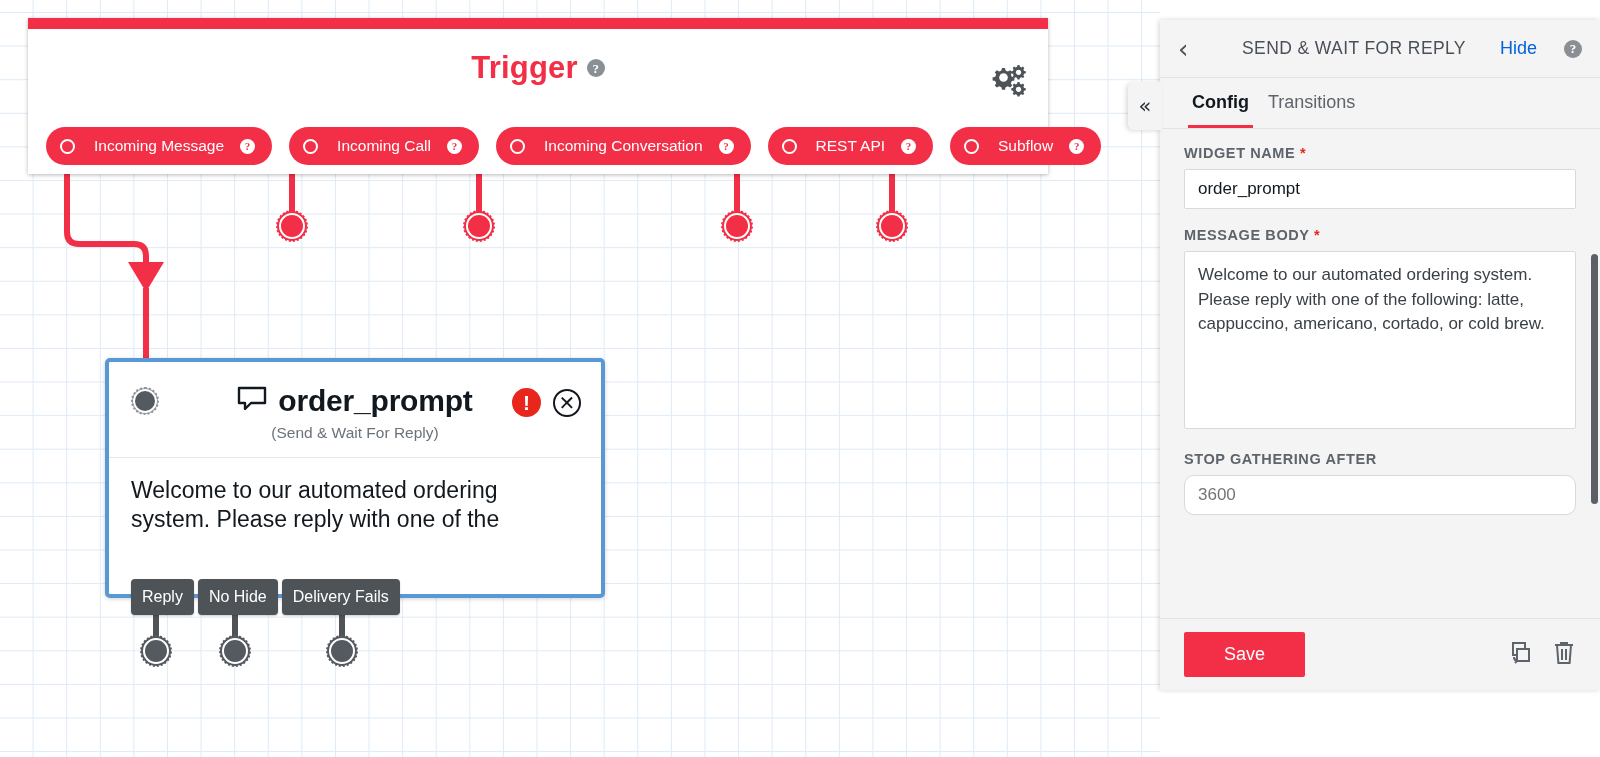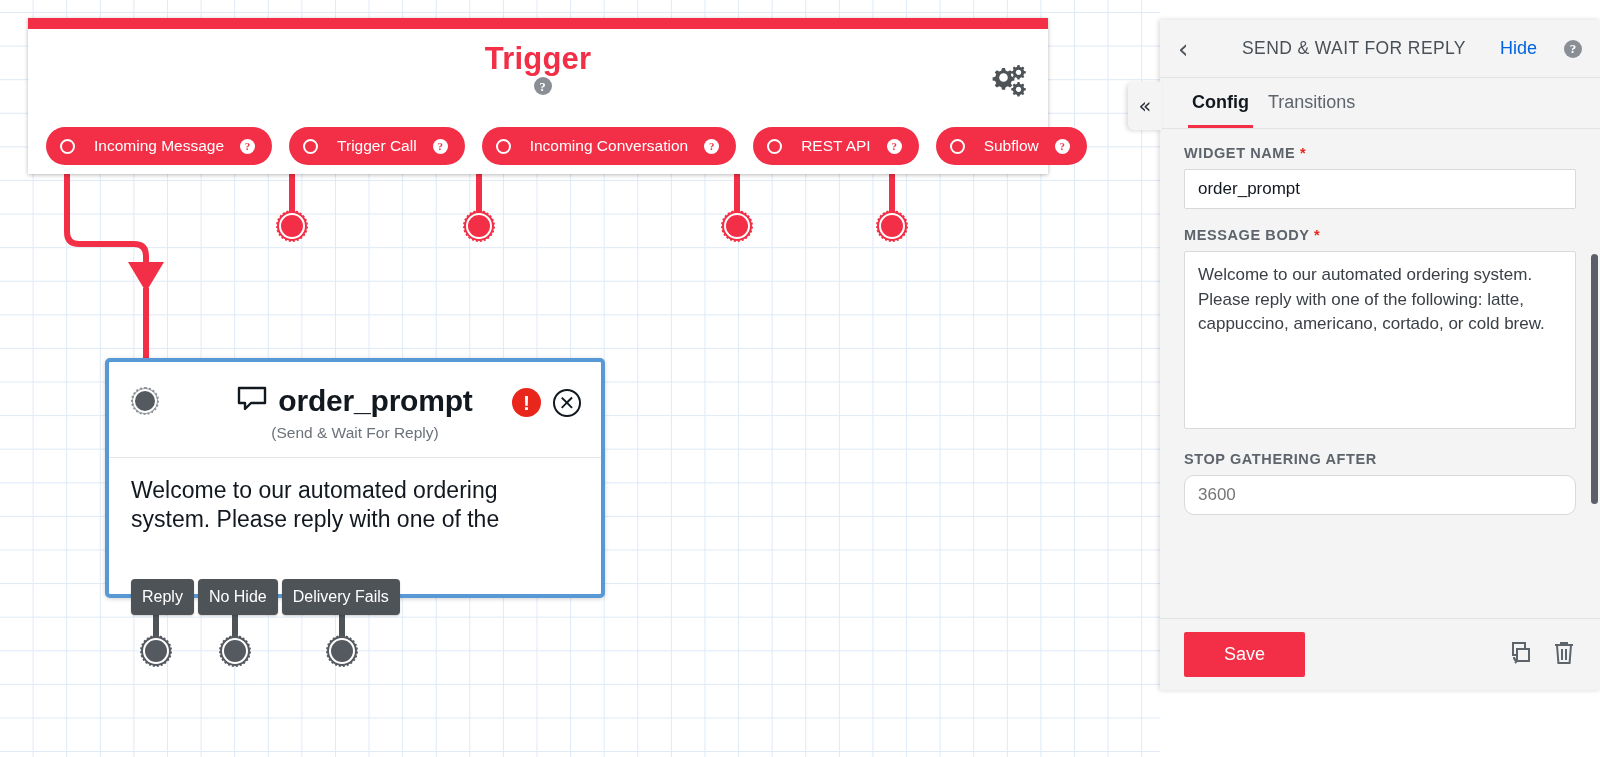--- a/index.html
+++ b/index.html
@@ -28,21 +28,21 @@
   
   .trigger-card {
     position: absolute; left: 28px; top: 18px;
     width: 1020px; height: 156px;
     background: #ffffff;
     border-top: 11px solid #f22f46;
     box-shadow: 0 1px 4px rgba(0,0,0,.28);
   }
   .trigger-title-row {
     position: relative; height: 78px;
-    display: flex; align-items: center; justify-content: center; flex-direction: column;
+    display: flex; align-items: center; justify-content: center;
   }
   .trigger-title {
     font-size: 31px; font-weight: bold; color: #f22f46;
     letter-spacing: .2px;
   }
   .help-dot {
     display: inline-flex; align-items: center; justify-content: center;
     width: 18px; height: 18px; border-radius: 50%;
     background: #8a8f96; color: #ffffff;
     font-size: 13px; font-weight: bold; font-family: "Liberation Serif", serif;
@@ -264,21 +264,21 @@
       </div>
 
       <div class="pill-row">
         <div class="pill">
           <span class="radio"></span>
           <span>Incoming Message</span>
           <span class="help-dot on-red">?</span>
         </div>
         <div class="pill">
           <span class="radio"></span>
-          <span>Trigger Call</span>
+          <span>Incoming Call</span>
           <span class="help-dot on-red">?</span>
         </div>
         <div class="pill">
           <span class="radio"></span>
           <span>Incoming Conversation</span>
           <span class="help-dot on-red">?</span>
         </div>
         <div class="pill">
           <span class="radio"></span>
           <span>REST API</span>

